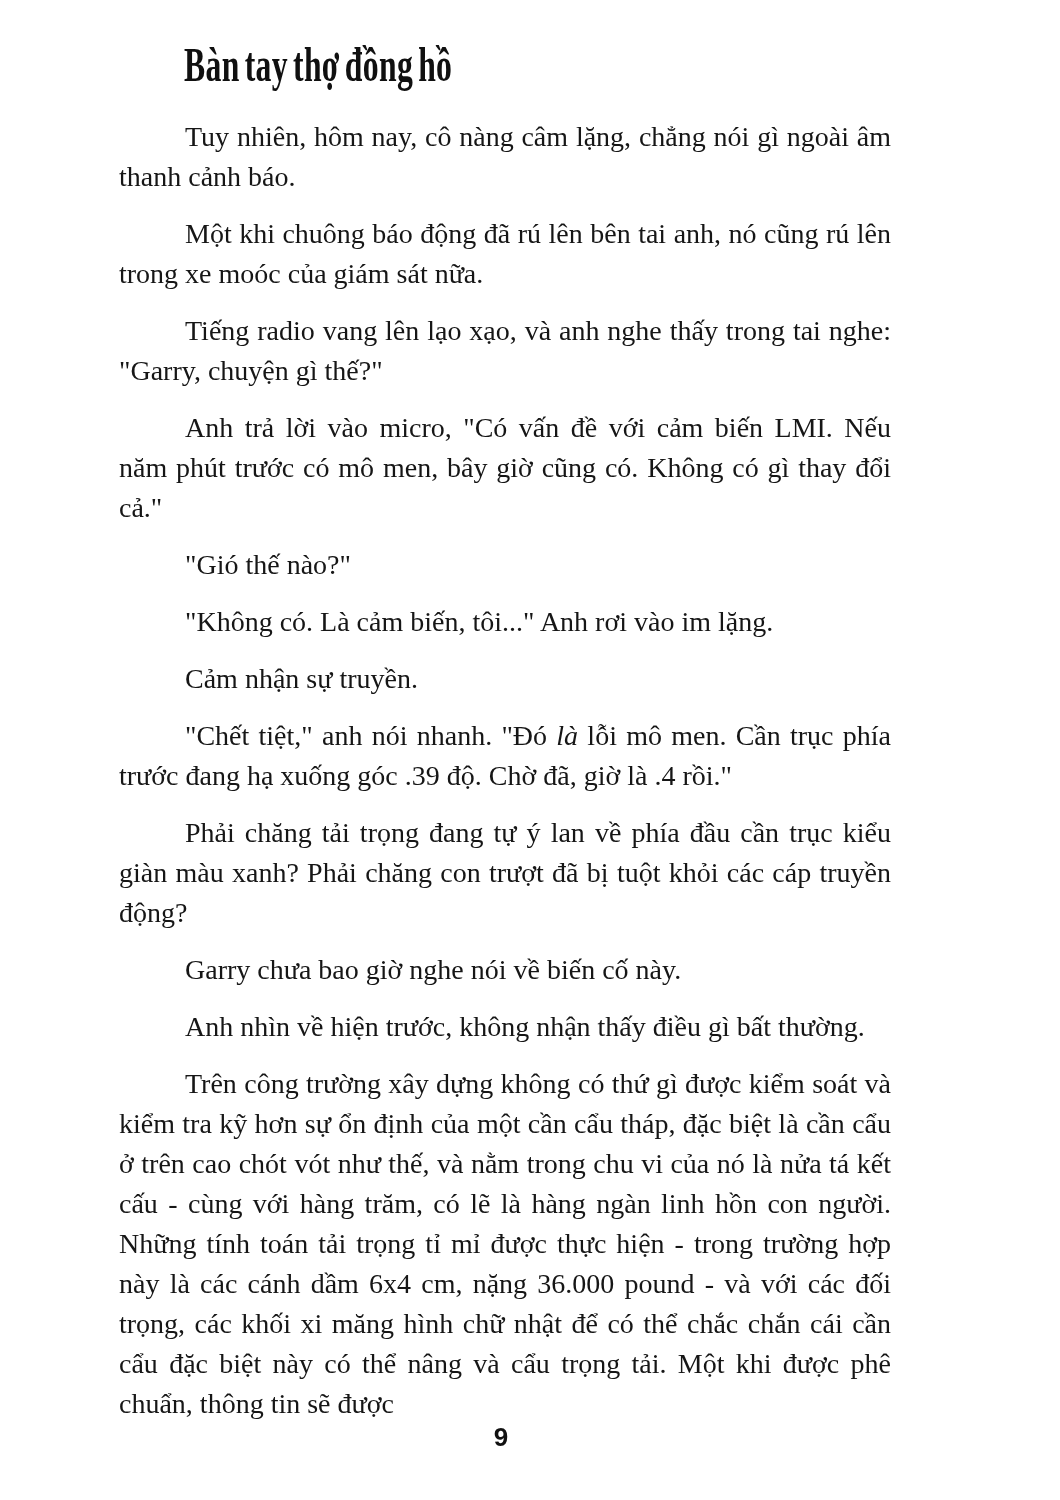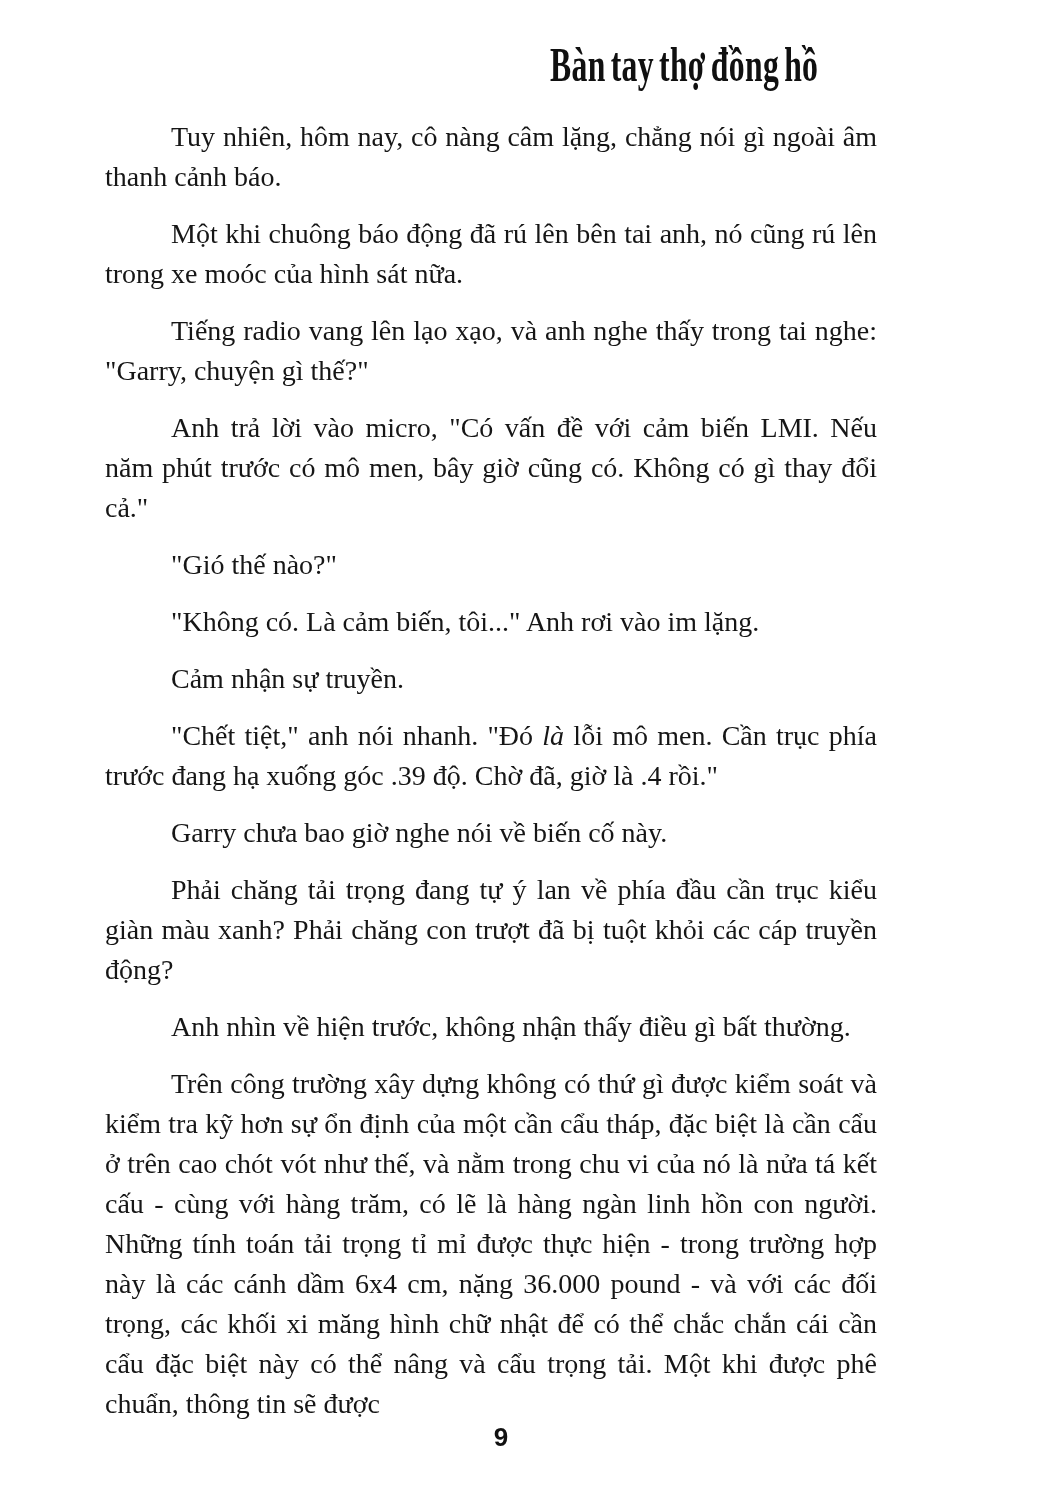--- a/index.html
+++ b/index.html
@@ -16,39 +16,39 @@
     color: #161616;
     font-family: "Liberation Serif", serif;
     overflow: hidden;
   }
   .title {
     position: absolute;
     top: 34px;
     left: 115px;
     width: 772px;
     margin: 0;
-    text-align: right;
+    text-align: left;
     line-height: 62px;
     white-space: nowrap;
   }
   .title-inner {
     display: inline-block;
     transform: scaleX(0.66);
     transform-origin: center;
     font-family: "Liberation Serif", serif;
     font-weight: 700;
     font-size: 48px;
     letter-spacing: 0.5px;
     word-spacing: -0.1em;
     color: #101010;
   }
   .body-block {
     position: absolute;
     top: 117px;
-    left: 105px;
+    left: 119px;
     width: 772px;
   }
   .body-block p {
     margin: 0 0 17px 0;
     font-size: 28px;
     line-height: 40px;
     text-align: justify;
     text-indent: 66px;
   }
   .body-block p:last-child {
@@ -72,27 +72,27 @@
 </head>
 <body>
 
 <div class="page">
   <h1 class="title">
     <span class="title-inner">Bàn tay thợ đồng hồ</span>
   </h1>
 
   <div class="body-block">
       <p><span>Tuy nhiên, hôm nay, cô nàng câm lặng, chẳng nói gì ngoài âm thanh cảnh báo.</span></p>
-      <p><span>Một khi chuông báo động đã rú lên bên tai anh, nó cũng rú lên trong xe moóc của hình sát nữa.</span></p>
+      <p><span>Một khi chuông báo động đã rú lên bên tai anh, nó cũng rú lên trong xe moóc của giám sát nữa.</span></p>
       <p><span>Tiếng radio vang lên lạo xạo, và anh nghe thấy trong tai nghe: "Garry, chuyện gì thế?"</span></p>
       <p><span>Anh trả lời vào micro, "Có vấn đề với cảm biến LMI. Nếu năm phút trước có mô men, bây giờ cũng có. Không có gì thay đổi cả."</span></p>
       <p><span>"Gió thế nào?"</span></p>
       <p><span>"Không có. Là cảm biến, tôi..." Anh rơi vào im lặng.</span></p>
       <p><span>Cảm nhận sự truyền.</span></p>
       <p><span>"Chết tiệt," anh nói nhanh. "Đó </span><span class="it">là</span><span> lỗi mô men. Cần trục phía trước đang hạ xuống góc .39 độ. Chờ đã, giờ là .4 rồi."</span></p>
+      <p><span>Phải chăng tải trọng đang tự ý lan về phía đầu cần trục kiểu giàn màu xanh? Phải chăng con trượt đã bị tuột khỏi các cáp truyền động?</span></p>
       <p><span>Garry chưa bao giờ nghe nói về biến cố này.</span></p>
-      <p><span>Phải chăng tải trọng đang tự ý lan về phía đầu cần trục kiểu giàn màu xanh? Phải chăng con trượt đã bị tuột khỏi các cáp truyền động?</span></p>
       <p><span>Anh nhìn về hiện trước, không nhận thấy điều gì bất thường.</span></p>
       <p><span>Trên công trường xây dựng không có thứ gì được kiểm soát và kiểm tra kỹ hơn sự ổn định của một cần cẩu tháp, đặc biệt là cần cẩu ở trên cao chót vót như thế, và nằm trong chu vi của nó là nửa tá kết cấu - cùng với hàng trăm, có lẽ là hàng ngàn linh hồn con người. Những tính toán tải trọng tỉ mỉ được thực hiện - trong trường hợp này là các cánh dầm 6x4 cm, nặng 36.000 pound - và với các đối trọng, các khối xi măng hình chữ nhật để có thể chắc chắn cái cần cẩu đặc biệt này có thể nâng và cẩu trọng tải. Một khi được phê chuẩn, thông tin sẽ được</span></p>
     </div>
 
   <div class="page-number">9</div>
 </div>
 
 </body></html>

